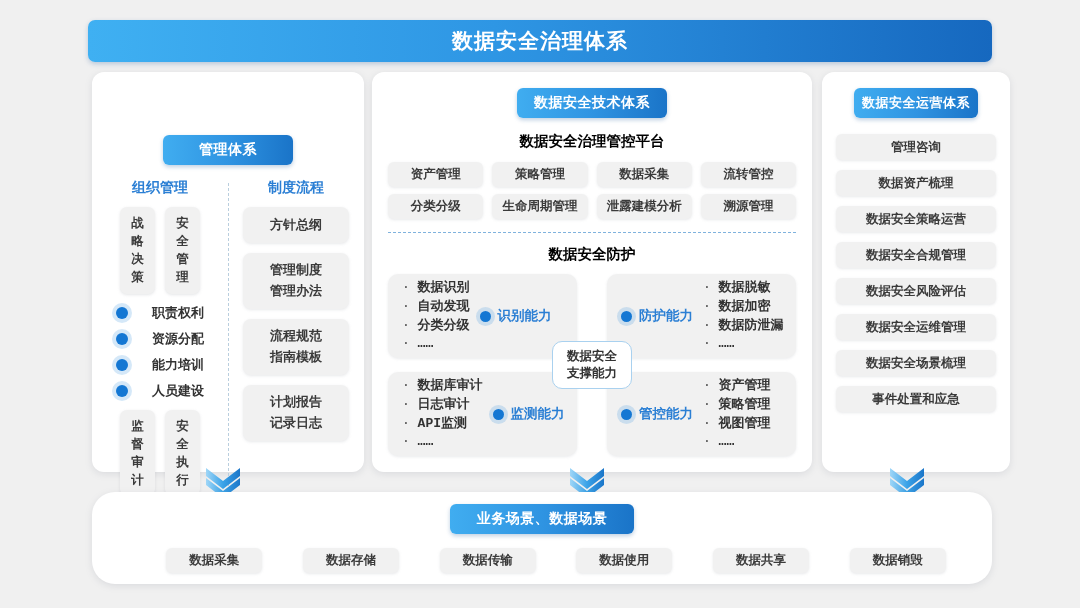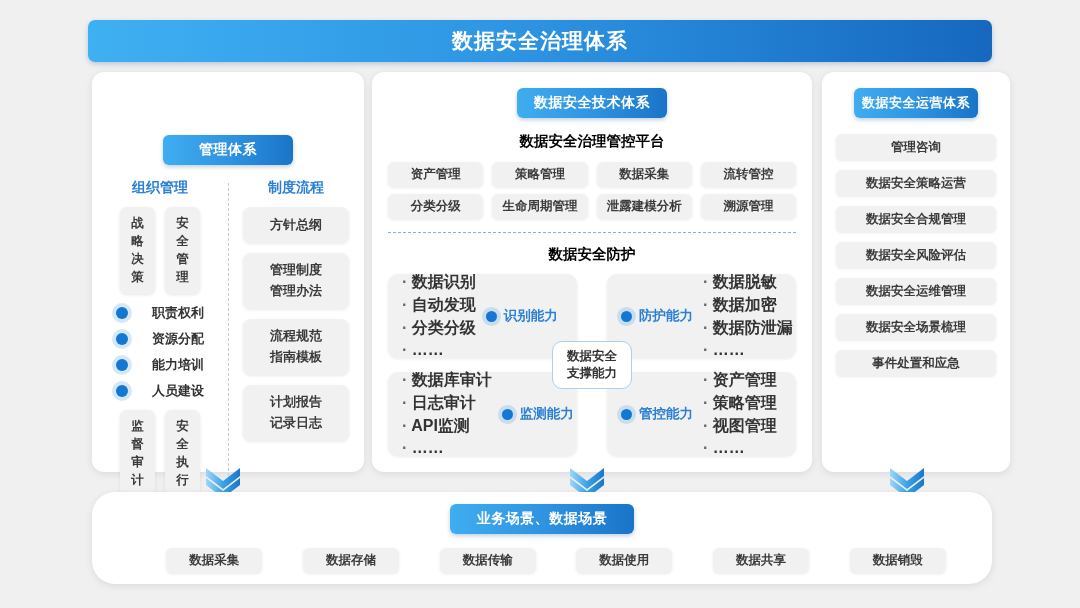--- a/index.html
+++ b/index.html
@@ -99,22 +99,23 @@
   .quad-wrap{position:relative;margin-top:10px;padding:0 16px;}
   .quad-row{display:flex;gap:30px;}
   .quad{
     flex:1;height:84px;background:#f1f1f1;border-radius:10px;
     display:flex;align-items:center;
     box-shadow:0 1px 3px rgba(150,155,165,.2);
   }
   .quad.right{justify-content:flex-start;}
   .quad-list{display:flex;flex-direction:column;gap:1px;}
   .quad-list div{
-    font-size:16px;font-weight:bold;color:#333;line-height:1.35;
+    font-size:13px;font-weight:bold;color:#333;line-height:1.35;
     white-space:nowrap;
+    font-family:Liberation Mono, monospace;
   }
   .quad-list div::before{content:"·  ";color:#666;}
   .cap{display:flex;align-items:center;gap:7px;}
   .cap .dot{width:11px;height:11px;}
   .cap span{color:#2b7fd4;font-size:13.5px;font-weight:bold;white-space:nowrap;}
   .quad.left{padding-left:14px;}
   .quad.left .cap{margin-left:10px;}
   .quad.right{padding-left:14px;}
   .quad.right .quad-list{margin-left:10px;}
   .center-cap{
@@ -334,20 +335,21 @@
       </div>
     </div>
   </div>
 
   <div class="panel" id="panel-right">
     <div class="right-head">
       <div class="badge">数据安全运营体系</div>
     </div>
     <div class="right-list">
       <div class="rbox">管理咨询</div>
+      <div class="rbox">数据资产梳理</div>
       <div class="rbox">数据安全策略运营</div>
       <div class="rbox">数据安全合规管理</div>
       <div class="rbox">数据安全风险评估</div>
       <div class="rbox">数据安全运维管理</div>
       <div class="rbox">数据安全场景梳理</div>
       <div class="rbox">事件处置和应急</div>
     </div>
   </div>
 
   <div class="arrow" id="arrow-left">

